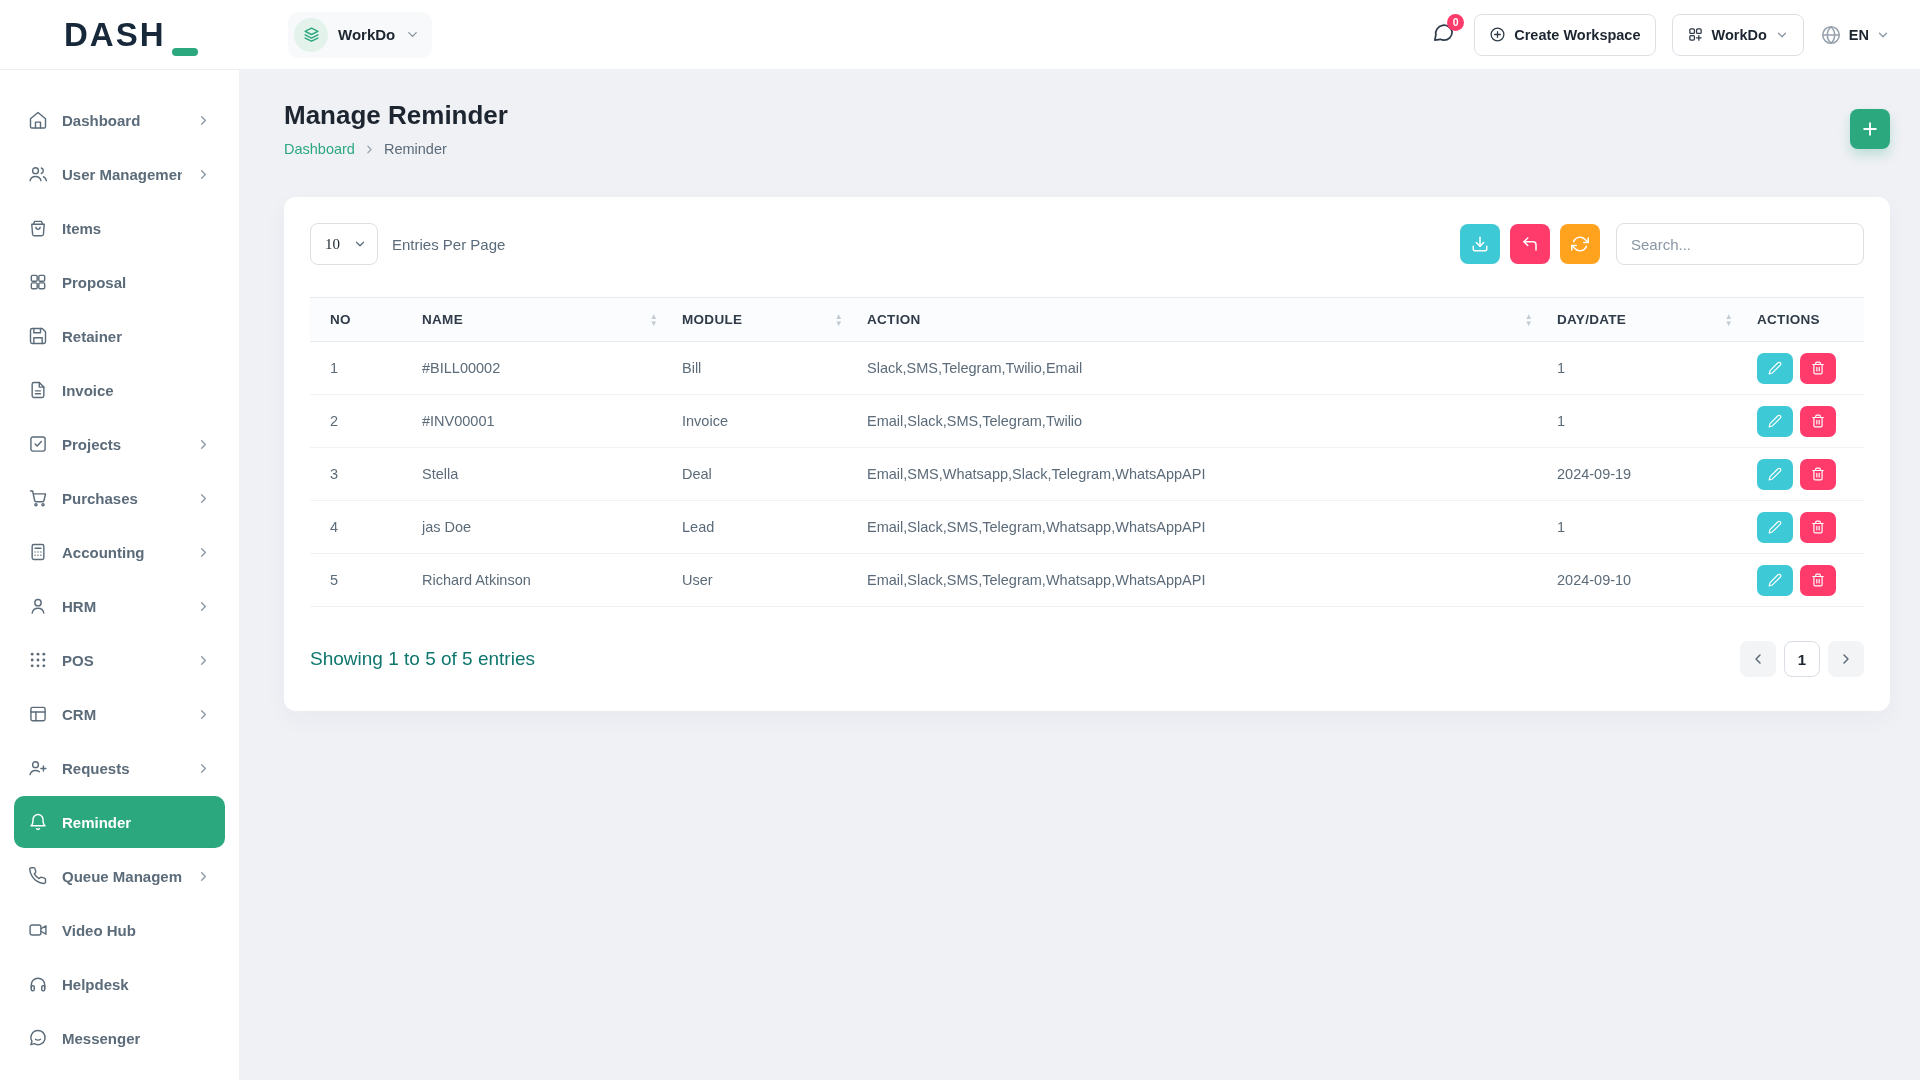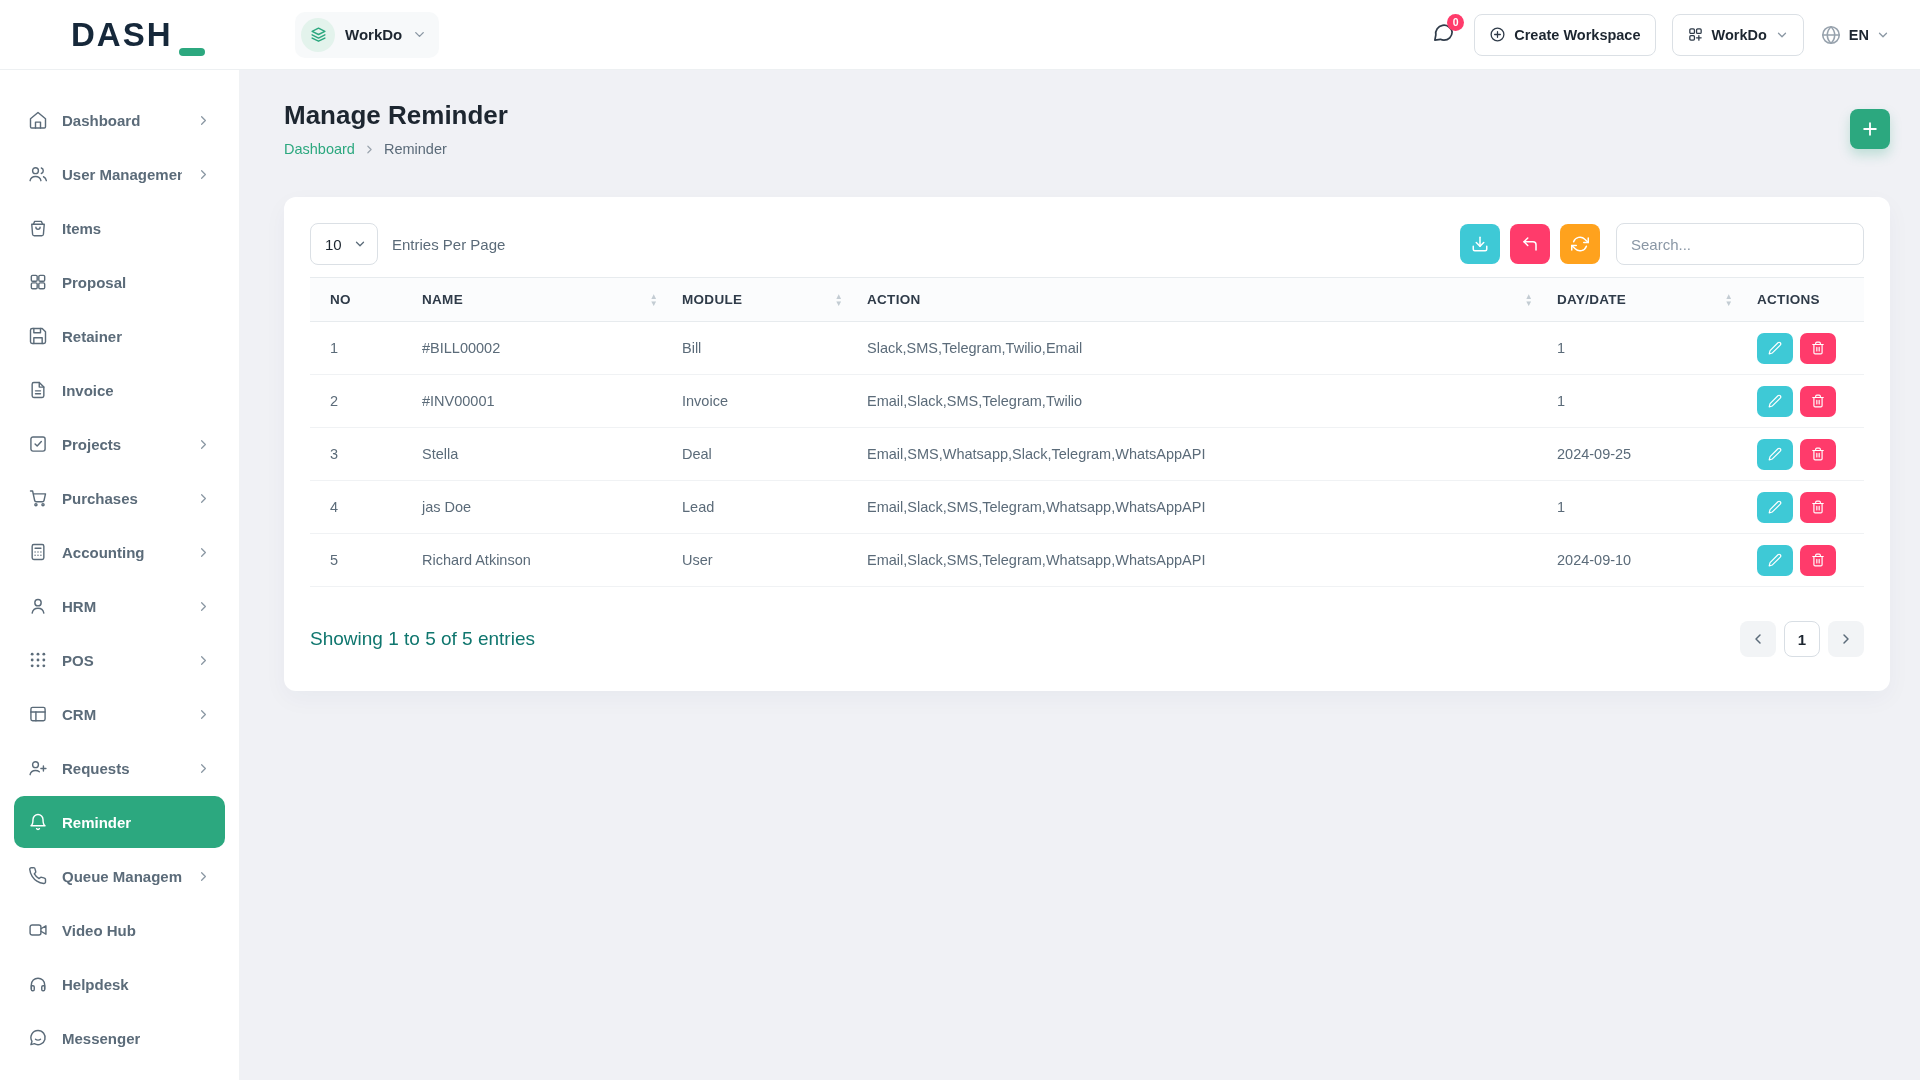--- a/index.html
+++ b/index.html
@@ -2,21 +2,21 @@
 <html><head>
 <meta charset="utf-8">
 <style>
   * { margin:0; padding:0; box-sizing:border-box; }
   html,body { width:1920px; height:1080px; overflow:hidden; background:#f0f1f5;
     font-family:"Liberation Sans", sans-serif; color:#1d2630; }
 
   
   .topbar { position:fixed; top:0; left:0; width:1920px; height:70px; background:#fff;
     display:flex; align-items:center; z-index:20; border-bottom:1px solid #edf0f2; padding-right:30px; }
-  .logo { width:240px; flex:0 0 auto; padding-left:64px; position:relative; display:flex; align-items:flex-start;margin-left:7px; }
+  .logo { width:240px; flex:0 0 auto; padding-left:64px; position:relative; display:flex; align-items:flex-start; }
   .logo-text { font-size:33px; font-weight:800; letter-spacing:2px; color:#16283a; }
   .logo-dash { position:absolute; left:172px; top:32px; width:26px; height:8px; border-radius:4px; background:#2ca87f; }
   .ws-pill { margin-left:48px; display:flex; align-items:center; gap:10px; background:#f7f9fa;
     border-radius:10px; padding:6px 12px 6px 6px; cursor:pointer; }
   .ws-avatar { width:34px; height:34px; border-radius:50%; background:#e3f3ec; display:flex; align-items:center; justify-content:center; color:#2ca87f; }
   .ws-name { font-size:15px; font-weight:700; color:#1d2630; }
   .chev-d { display:flex; color:#8a97a3; }
   .top-right { margin-left:auto; display:flex; align-items:center; gap:16px; }
   .chat-wrap { position:relative; width:30px; height:30px; display:flex; align-items:center; justify-content:center; color:#2f3b49; cursor:pointer; }
   .chat-badge { position:absolute; top:-6px; right:-6px; min-width:17px; height:17px; border-radius:9px;
@@ -47,34 +47,34 @@
   .bc-link { color:#2ca87f; text-decoration:none; cursor:pointer; }
   .bc-sep { display:flex; color:#9aa4ae; }
   .bc-cur { color:#5b6b79; }
   .add-btn { width:40px; height:40px; border-radius:8px; background:#2ca87f; border:none; color:#fff;
     display:flex; align-items:center; justify-content:center; cursor:pointer; box-shadow:0 6px 12px rgba(44,168,127,.25); }
 
   .card { margin-top:40px; background:#fff; border-radius:12px; box-shadow:0 8px 24px rgba(27,46,94,.04);
     padding:26px 26px 34px; }
   .card-controls { display:flex; align-items:center; }
   .entries-select { width:68px; height:42px; border:1px solid #dbe0e5; border-radius:8px; display:flex;
-    align-items:center; justify-content:space-between; padding:0 10px 0 14px; font-size:15px; color:#1d2630; cursor:pointer; }
+    align-items:center; justify-content:space-between; padding:0 10px 0 14px; font-size:15px; color:#1d2630; cursor:pointer;font-family:Liberation Serif, serif; }
   .sel-chev { display:flex; color:#5b6b79; }
   .entries-label { margin-left:14px; font-size:15px; color:#5b6b79; }
   .controls-right { margin-left:auto; display:flex; align-items:center; gap:10px; }
   .tool-btn { width:40px; height:40px; border:none; border-radius:8px; color:#fff; display:flex;
     align-items:center; justify-content:center; cursor:pointer; }
   .tool-btn.cyan { background:#3ec9d6; }
   .tool-btn.pink { background:#ff3b6b; }
   .tool-btn.orange { background:#ffa21d; }
   .search-input { width:248px; height:42px; border:1px solid #dbe0e5; border-radius:8px; padding:0 14px;
     font-size:15px; color:#5b6b79; margin-left:6px; font-family:"Liberation Sans", sans-serif; outline:none; }
   .search-input::placeholder { color:#8a97a5; }
 
-  table { width:100%; margin-top:12px; border-collapse:collapse; table-layout:fixed; }
+  table { width:100%; margin-top:32px; border-collapse:collapse; table-layout:fixed; }
   col.c-no{width:100px} col.c-name{width:260px} col.c-module{width:185px}
   col.c-action{width:690px} col.c-date{width:200px} col.c-actions{width:119px}
   thead th { height:44px; background:#fbfcfd; border-top:1px solid #e7ebee; border-bottom:1px solid #e7ebee;
     font-size:13.5px; font-weight:700; color:#2f3b49; text-align:left; padding:0 12px; letter-spacing:.3px; }
   thead th:first-child, tbody td:first-child { padding-left:20px; }
   .th-in { display:flex; align-items:center; width:100%; }
   .sort { display:inline-flex; flex-direction:column; margin-left:auto; color:#c3ccd3; font-size:8px; line-height:7px; }
   .sort i { font-style:normal; }
   tbody td { height:53px; border-bottom:1px solid #f0f2f4; font-size:14.5px; color:#5b6b79; padding:0 12px; }
   .row-actions { display:flex; gap:7px; }
@@ -589,21 +589,21 @@
                   </svg>
                 </button>
           </div>
             </td>
         </tr>
         <tr>
           <td>3</td>
           <td>Stella</td>
           <td>Deal</td>
           <td>Email,SMS,Whatsapp,Slack,Telegram,WhatsAppAPI</td>
-          <td>2024-09-25</td>
+          <td>2024-09-19</td>
           <td>
               <div class="row-actions">
             <button class="icon-btn cyan">
                   <svg width="14" height="14" viewBox="0 0 24 24" fill="none" stroke="currentColor" stroke-width="2" stroke-linecap="round" stroke-linejoin="round">
                     <path d="M17 3a2.8 2.8 0 1 1 4 4L7.5 20.5 2 22l1.5-5.5Z"></path>
                   </svg>
                 </button>
             <button class="icon-btn pink">
                   <svg width="14" height="14" viewBox="0 0 24 24" fill="none" stroke="currentColor" stroke-width="2" stroke-linecap="round" stroke-linejoin="round">
                     <path d="M3 6h18"></path>

